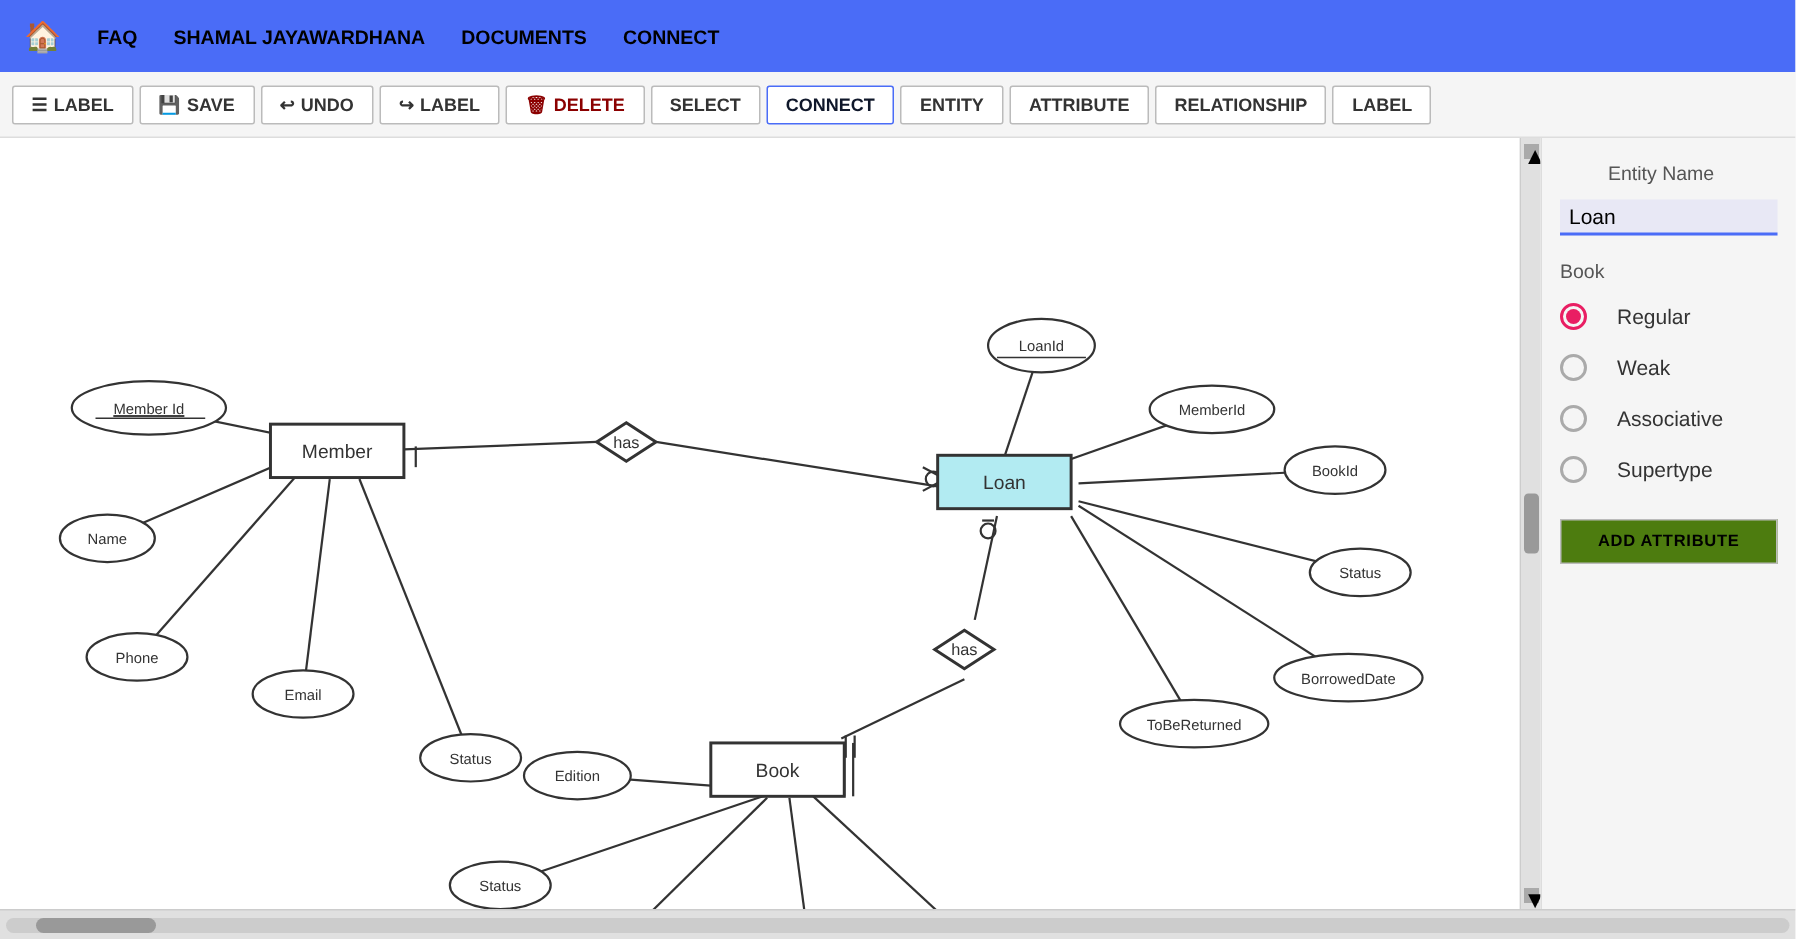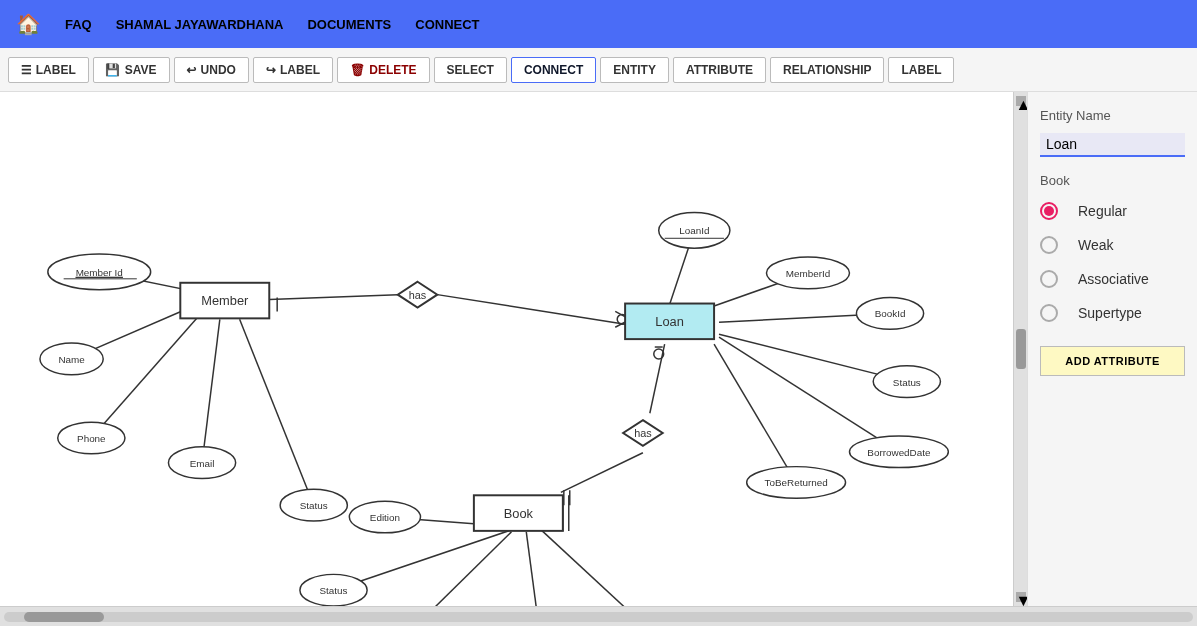--- a/index.html
+++ b/index.html
@@ -85,20 +85,21 @@
       display: flex;
       flex-direction: column;
       gap: 8px;
       overflow-y: auto;
     }
 
     .panel-section-title {
       font-size: 13px;
       color: #555;
       margin-bottom: 2px;
+      margin-left: 32px;
     }
     .panel-input {
       width: 100%;
       border: none;
       border-bottom: 2px solid #4a6cf7;
       background: #e8e8f5;
       padding: 3px 6px;
       font-size: 14px;
       color: #000;
       outline: none;
@@ -136,21 +137,21 @@
       border-radius: 50%;
       background: #e91e63;
     }
     .radio-label {
       font-size: 14px;
       color: #333;
     }
 
     .add-attr-btn {
       border: 1px solid #bbb;
-      background: #fef9c3;
+      background: #4d7c0f;
       padding: 8px;
       font-size: 11px;
       font-weight: bold;
       cursor: pointer;
       text-align: center;
       margin-top: 8px;
       letter-spacing: 0.5px;
     }
 
     

